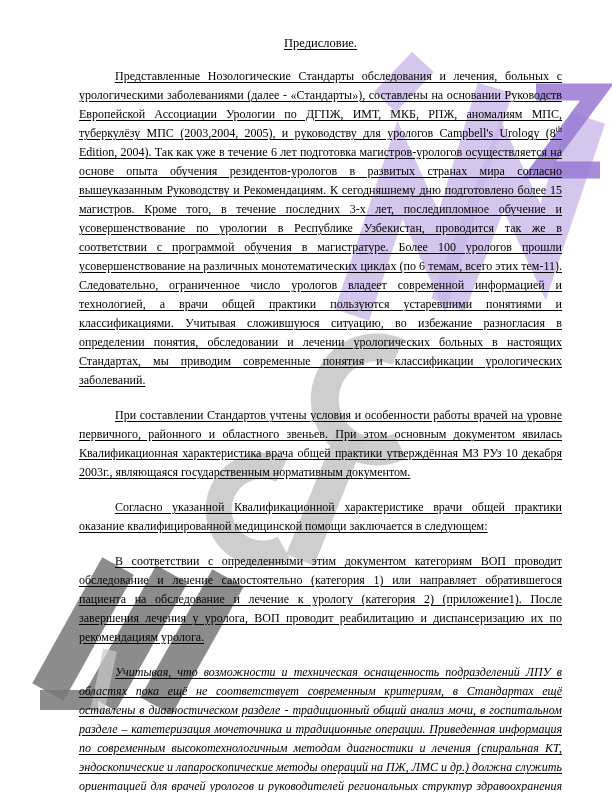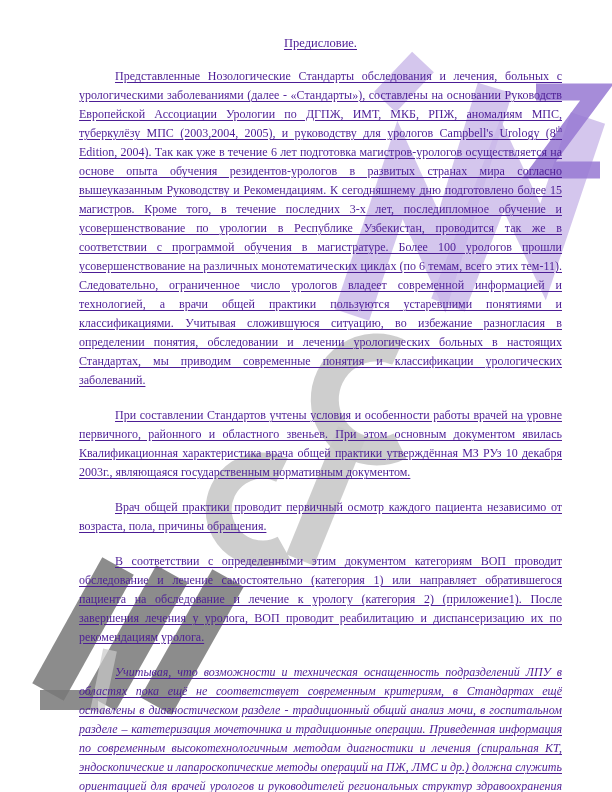--- a/index.html
+++ b/index.html
@@ -4,21 +4,21 @@
 <style>
   html, body { margin: 0; padding: 0; background: #e8e8e8; }
   .page {
     position: relative;
     width: 612px;
     height: 792px;
     margin: 0 auto;
     background: #ffffff;
     overflow: hidden;
     font-family: "Liberation Serif", "DejaVu Serif", serif;
-    color: #4c1d95;
+    color: #000000;
   }
   .watermark {
     position: absolute;
     top: 0; left: 0;
     width: 612px; height: 792px;
     z-index: 0;
   }
   .content {
     position: relative;
     z-index: 1;
@@ -75,22 +75,22 @@
   </svg>
 
   <div class="content">
 
     <h1 class="doc-title">Предисловие.</h1>
 
     <p class="body"><span>Представленные Нозологические Стандарты обследования и лечения, больных с урологическими заболеваниями (далее - «Стандарты»), составлены на основании Руководств Европейской Ассоциации Урологии по ДГПЖ, ИМТ, МКБ, РПЖ, аномалиям МПС, туберкулёзу МПС (2003,2004, 2005), и руководству для урологов Campbell's Urology (8</span><sup>th</sup><span> Edition, 2004). Так как уже в течение 6 лет подготовка магистров-урологов осуществляется на основе опыта обучения резидентов-урологов в развитых странах мира согласно вышеуказанным Руководству и Рекомендациям. К сегодняшнему дню подготовлено более 15 магистров. Кроме того, в течение последних 3-х лет, последипломное обучение и усовершенствование по урологии в Республике Узбекистан, проводится так же в соответствии с программой обучения в магистратуре. Более 100 урологов прошли усовершенствование на различных монотематических циклах (по 6 темам, всего этих тем-11).  Следовательно, ограниченное число урологов владеет современной информацией и технологией, а врачи общей практики пользуются устаревшими понятиями и классификациями. Учитывая сложившуюся ситуацию, во избежание разногласия в определении понятия, обследовании и лечении урологических больных в настоящих Стандартах, мы приводим современные понятия и классификации урологических заболеваний.</span></p>
 
     <p class="body">При составлении Стандартов учтены условия и особенности работы врачей на уровне первичного, районного и областного звеньев. При этом основным документом явилась Квалификационная характеристика врача общей практики утверждённая МЗ РУз 10 декабря 2003г., являющаяся государственным нормативным документом.</p>
 
+    <p class="body">Согласно указанной Квалификационной характеристике врачи общей практики оказание квалифицированной медицинской помощи заключается в следующем:</p>
 
-    <p class="body">Врач общей практики проводит первичный осмотр каждого пациента независимо от возраста, пола, причины обращения.</p>
 
     <p class="body">В соответствии с определенными этим документом категориям ВОП проводит обследование и лечение самостоятельно (категория 1) или направляет обратившегося пациента на обследование и лечение к урологу (категория 2) (приложение1).  После завершения лечения у уролога, ВОП проводит реабилитацию и диспансеризацию их по рекомендациям уролога.</p>
 
     <p class="body continued">Учитывая, что возможности и техническая оснащенность подразделений ЛПУ в областях пока ещё не соответствует современным критериям, в Стандартах ещё оставлены в диагностическом разделе - традиционный общий анализ мочи, в госпитальном разделе – катетеризация мочеточника и традиционные операции. Приведенная информация по современным высокотехнологичным методам диагностики и лечения (спиральная КТ, эндоскопические и лапароскопические методы операций на ПЖ, ЛМС и др.) должна служить ориентацией для врачей урологов и руководителей региональных структур здравоохранения по</p>
 
     <div class="page-number">4</div>
 
   </div>
 </div>
 

